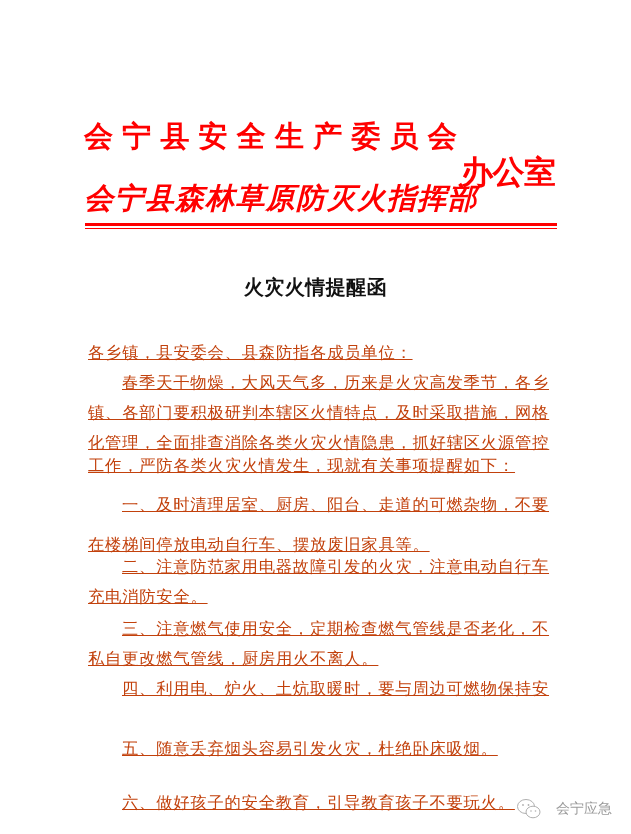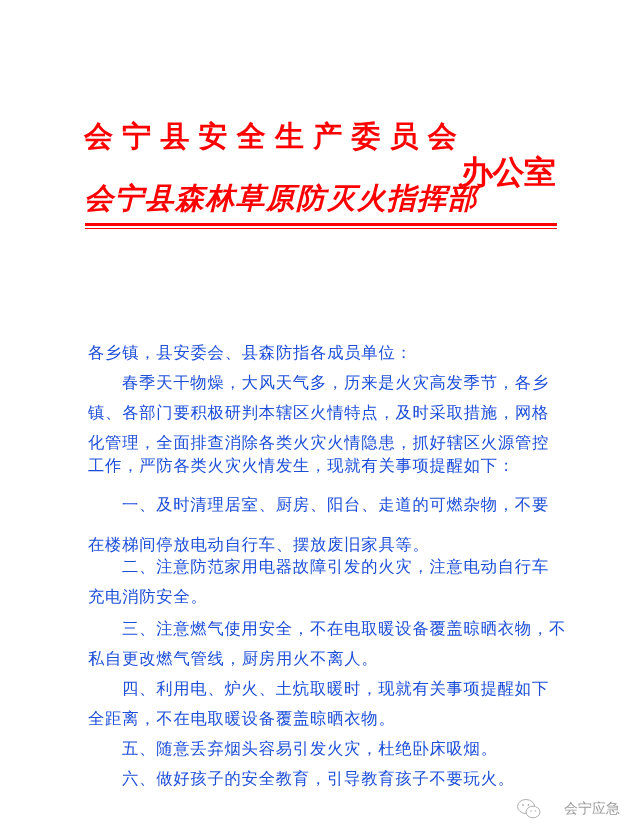--- a/index.html
+++ b/index.html
@@ -5,53 +5,53 @@
     html, body { margin: 0; padding: 0; background: #ffffff; }
     body { width: 631px; height: 834px; position: relative; overflow: hidden; }
     .page { position: absolute; left: 0; top: 0; width: 631px; height: 638px; background: #fff; }
     .hdr { position: absolute; color: #ff0000; font-family: "DejaVu Serif", "Liberation Serif", serif; font-weight: bold; white-space: nowrap; line-height: 1; }
     .hdr1 { left: 84px; top: 122px; font-size: 29px; letter-spacing: 9.2px; }
     .hdr2 { left: 84px; top: 184px; font-size: 29px; letter-spacing: 1.3px; font-style: italic; }
     .hdr3 { left: 461px; top: 156px; font-size: 32px; letter-spacing: -0.5px; }
     .rule-thick { position: absolute; left: 85px; top: 223px; width: 472px; height: 3px; background: #ff0000; }
     .rule-thin { position: absolute; left: 85px; top: 227.5px; width: 472px; height: 1px; background: #ff0000; }
     .title { position: absolute; left: 0; width: 631px; top: 277px; text-align: center; font-family: "DejaVu Serif", "Liberation Serif", serif; font-weight: bold; font-size: 20px; color: #111; line-height: 1; letter-spacing: 0.5px; }
-    .line { position: absolute; left: 88px; font-family: "DejaVu Sans", "Liberation Sans", sans-serif; font-size: 16.3px; color: #1d4ed8; white-space: nowrap; line-height: 1; letter-spacing: 0.8px; }
+    .line { position: absolute; left: 88px; font-family: "DejaVu Sans", "Liberation Sans", sans-serif; font-size: 16.3px; color: #c2410c; white-space: nowrap; line-height: 1; letter-spacing: 0.8px; text-decoration: underline; }
     .indent { left: 122px; }
-    .wm { position: absolute; left: 516px; top: 798px; display: flex; align-items: center; gap: 22px; color: #9a9a9a; font-family: "DejaVu Sans", "Liberation Sans", sans-serif; font-size: 14px; }
+    .wm { position: absolute; left: 516px; top: 798px; display: flex; align-items: center; gap: 14px; color: #9a9a9a; font-family: "DejaVu Sans", "Liberation Sans", sans-serif; font-size: 14px; }
     .wm svg { display: block; }
   </style>
 </head>
 <body>
 
 <div class="page">
 
   <div class="hdr hdr1">会宁县安全生产委员会</div>
   <div class="hdr hdr3">办公室</div>
   <div class="hdr hdr2">会宁县森林草原防灭火指挥部</div>
 
   <div class="rule-thick"></div>
   <div class="rule-thin"></div>
 
+  <div class="title">火灾火情提醒函</div>
 
   <div class="line" style="top:345px">各乡镇，县安委会、县森防指各成员单位：</div>
   <div class="line" style="top:405px">镇、各部门要积极研判本辖区火情特点，及时采取措施，网格</div>
   <div class="line indent" style="top:375px">春季天干物燥，大风天气多，历来是火灾高发季节，各乡</div>
   <div class="line" style="top:435px">化管理，全面排查消除各类火灾火情隐患，抓好辖区火源管控</div>
   <div class="line" style="top:458px">工作，严防各类火灾火情发生，现就有关事项提醒如下：</div>
   <div class="line indent" style="top:497px">一、及时清理居室、厨房、阳台、走道的可燃杂物，不要</div>
   <div class="line" style="top:537px">在楼梯间停放电动自行车、摆放废旧家具等。</div>
   <div class="line indent" style="top:559px">二、注意防范家用电器故障引发的火灾，注意电动自行车</div>
   <div class="line" style="top:589px">充电消防安全。</div>
-  <div class="line indent" style="top:621px">三、注意燃气使用安全，不在电取暖设备覆盖晾晒衣物，不</div>
+  <div class="line indent" style="top:621px">三、注意燃气使用安全，定期检查燃气管线是否老化，不</div>
   <div class="line" style="top:651px">私自更改燃气管线，厨房用火不离人。</div>
-  <div class="line indent" style="top:681px">四、利用电、炉火、土炕取暖时，现就有关事项提醒如下</div>
-  <div class="line" style="top:711px">全距离，不在电取暖设备覆盖晾晒衣物。</div>
+  <div class="line indent" style="top:681px">四、利用电、炉火、土炕取暖时，要与周边可燃物保持安</div>
   <div class="line indent" style="top:741px">五、随意丢弃烟头容易引发火灾，杜绝卧床吸烟。</div>
-  <div class="line indent" style="top:771px">六、做好孩子的安全教育，引导教育孩子不要玩火。</div>
+  <div class="line indent" style="top:795px">六、做好孩子的安全教育，引导教育孩子不要玩火。</div>
 
   <div class="wm">
     <span>
       <svg width="26" height="22" viewBox="0 0 26 22">
         <ellipse cx="10" cy="8.5" rx="8.5" ry="7" fill="none" stroke="#b0b0b0" stroke-width="1"></ellipse>
         <ellipse cx="17" cy="14" rx="7" ry="5.8" fill="#fff" stroke="#b0b0b0" stroke-width="1"></ellipse>
         <circle cx="7" cy="7" r="0.9" fill="#b0b0b0"></circle>
         <circle cx="12.5" cy="7" r="0.9" fill="#b0b0b0"></circle>
         <circle cx="15" cy="13" r="0.8" fill="#b0b0b0"></circle>
         <circle cx="19.5" cy="13" r="0.8" fill="#b0b0b0"></circle>

